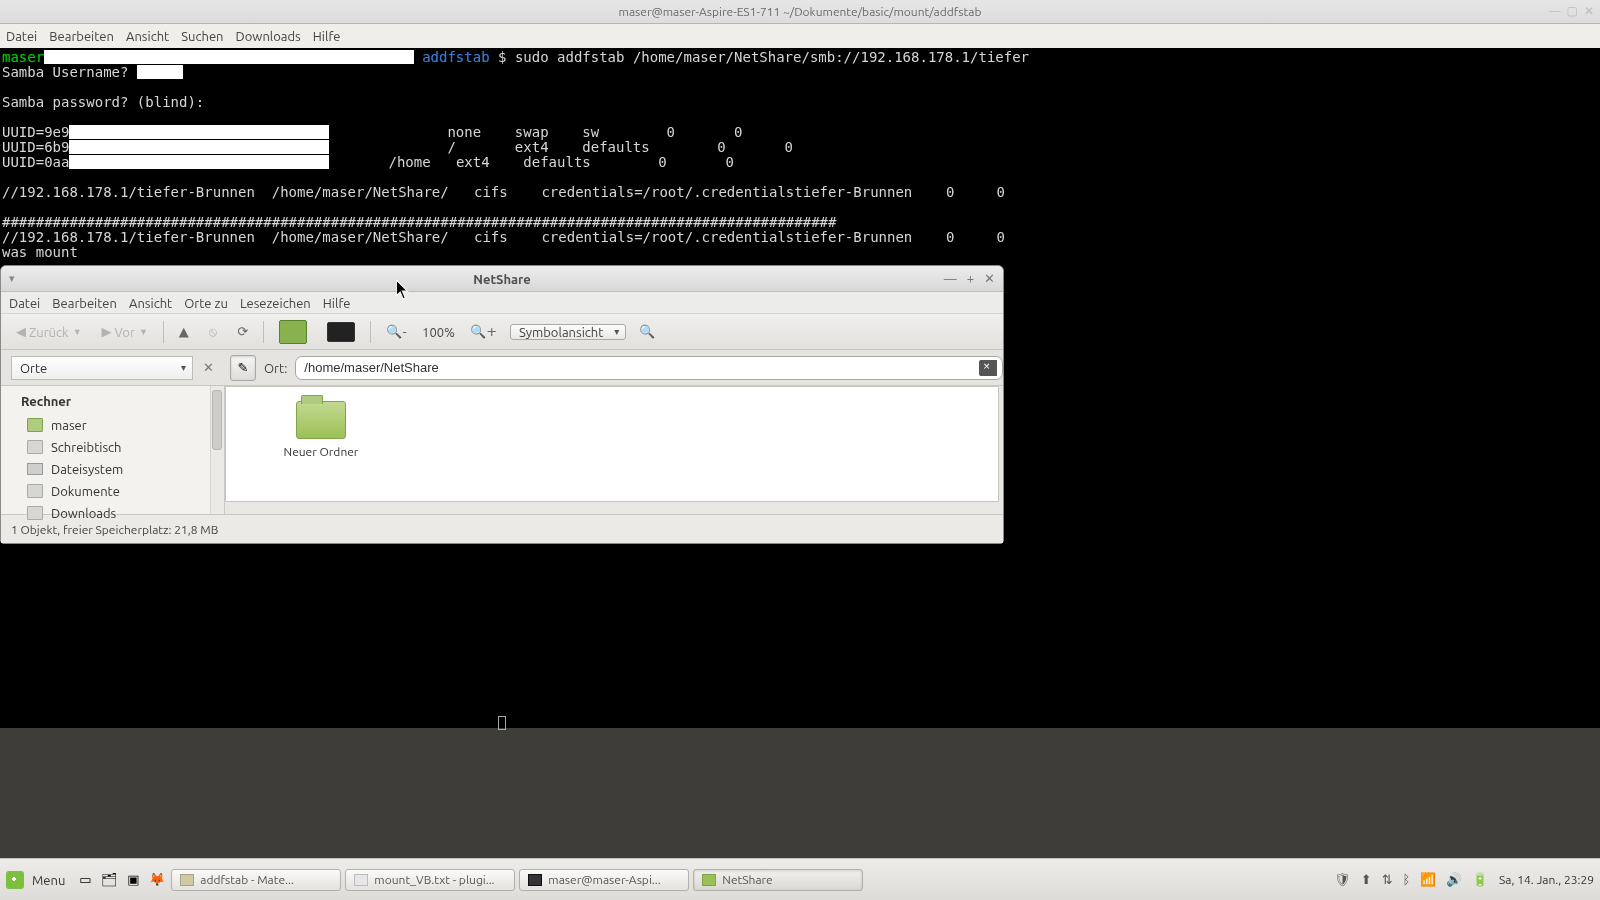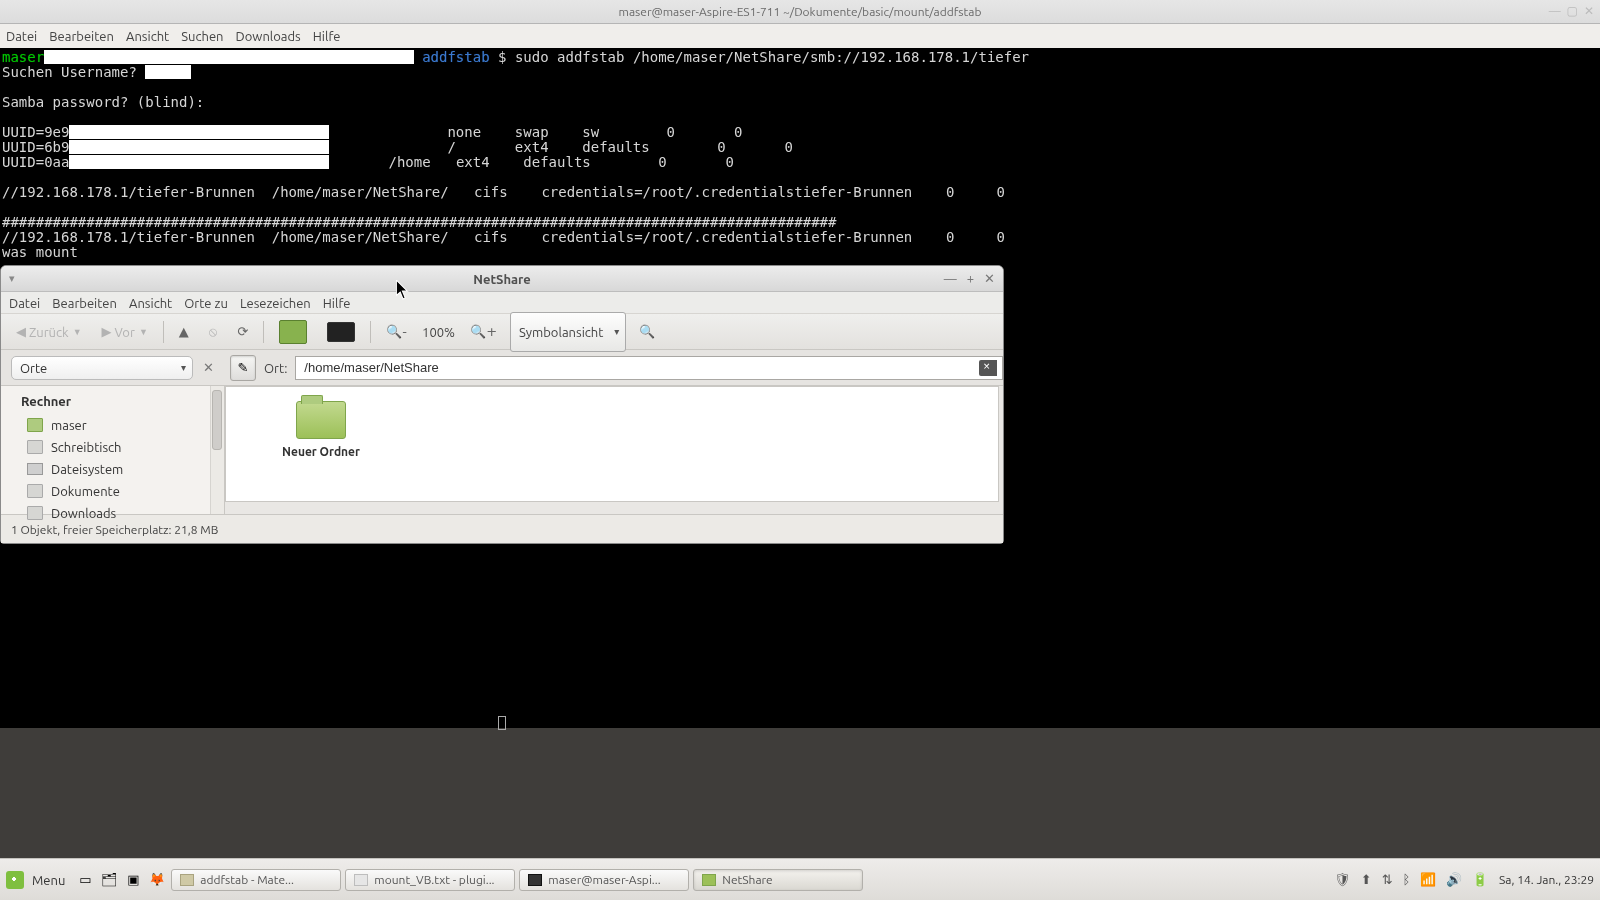--- a/index.html
+++ b/index.html
@@ -33,47 +33,47 @@
   .fm-menubar { height: 22px; background:#ececea; display:flex; align-items:center; padding:0 8px; gap:12px; color:#444; font-size:13px; border-bottom:1px solid #d7d5d1;}
 
   .fm-toolbar { height: 36px; background:linear-gradient(#efefed,#e3e1de); display:flex; align-items:center; padding:0 8px; gap:6px; border-bottom:1px solid #c9c7c3;}
   .tb-btn { display:flex; align-items:center; justify-content:center; height:26px; padding:0 6px; color:#666; font-size:13px; border:1px solid transparent; border-radius:3px;}
   .tb-btn .arrow-small { font-size:9px; margin-left:4px;}
   .tb-btn.disabled { color:#b3b3b3; }
   .tb-sep { width:1px; height:22px; background:#c0beba; margin:0 2px;}
   .home-icon { width:28px; height:24px; background:#88b24e; border:1px solid #5a8030; border-radius:2px; position:relative; display:flex; align-items:center; justify-content:center;}
   .home-icon::before { content:""; position:absolute; top:-6px; left:4px; width:0; height:0; border:10px solid transparent; border-bottom-color:#88b24e;}
   .monitor-icon { width:28px; height:20px; background:#222; border:1px solid #333; border-radius:2px;}
-  .view-select { height:40px; background:linear-gradient(#fdfdfd,#e8e8e6); border:1px solid #aaa; border-radius:3px; padding:0 22px 0 8px; font-size:13px; color:#444; position:relative; display:flex; align-items:center;}
+  .view-select { height:16px; background:linear-gradient(#fdfdfd,#e8e8e6); border:1px solid #aaa; border-radius:3px; padding:0 22px 0 8px; font-size:13px; color:#444; position:relative; display:flex; align-items:center;}
   .view-select::after { content:"▾"; position:absolute; right:6px; font-size:10px; color:#555;}
   .zoom-txt { font-size:13px; color:#444; padding:0 2px;}
 
   .fm-locbar { height: 36px; background:#e6e4e1; display:flex; align-items:center; padding:0 6px; gap:8px; border-bottom:1px solid #c9c7c3;}
   .sidebar-sel { flex: 0 0 215px; display:flex; align-items:center; gap:6px; padding:0 4px;}
-  .sidebar-sel .label { flex:1; background:linear-gradient(#fff,#efefef); border:1px solid #bbb; border-radius:5px; height:24px; display:flex; align-items:center; padding:0 8px; font-size:13px; color:#333; position:relative;}
+  .sidebar-sel .label { flex:1; background:linear-gradient(#fff,#efefef); border:1px solid #bbb; border-radius:0; height:24px; display:flex; align-items:center; padding:0 8px; font-size:13px; color:#333; position:relative;}
   .sidebar-sel .label::after { content:"▾"; position:absolute; right:6px; font-size:10px; color:#555;}
   .small-x { color:#777; font-size:13px; padding:0 4px;}
   .pencil-btn { width:26px; height:26px; background:linear-gradient(#f6f6f4,#dedddb); border:1px solid #a9a7a3; border-radius:3px; display:flex; align-items:center; justify-content:center; box-shadow:inset 0 1px 2px rgba(0,0,0,.15);}
   .loc-label { font-size:13px; color:#444; }
   .loc-input-wrap { flex:1; display:flex; align-items:center; }
-  .loc-input { flex:1; height:24px; border:1px solid #a9a7a3; border-radius:0; background:#fff; padding:0 28px 0 8px; font-size:13px; color:#333; }
+  .loc-input { flex:1; height:24px; border:1px solid #a9a7a3; border-radius:7px; background:#fff; padding:0 28px 0 8px; font-size:13px; color:#333; }
   .loc-clear { margin-left:-24px; width:18px; height:16px; background:#555; border-radius:2px 0 0 2px; position:relative;}
   .loc-clear::before { content:"×"; color:#fff; position:absolute; left:4px; top:-2px; font-size:13px;}
 
   .fm-body { display:flex; height: 128px; }
   .fm-sidebar { width: 224px; background:#f4f2ef; border-right:1px solid #c9c7c3; position:relative; padding-top:4px;}
   .fm-sidebar .scroll-gutter { position:absolute; right:0; top:0; bottom:0; width:14px; background:#eceae6; border-left:1px solid #d6d4d0;}
   .fm-sidebar .scroll-thumb { position:absolute; right:2px; top:4px; width:10px; height:60px; background:#cfcdca; border:1px solid #b7b5b1; border-radius:3px;}
   .side-header { font-weight:bold; color:#333; font-size:13px; padding:4px 20px 6px;}
   .side-item { display:flex; align-items:center; gap:8px; padding:4px 12px 4px 26px; color:#333; font-size:13px;}
   .side-ficon { width:16px; height:14px; background:#d6d6d3; border:1px solid #aaa; display:inline-block; border-radius:1px;}
   .side-drive { width:16px; height:12px; background:#cfcfcf; border:1px solid #999; display:inline-block;}
   .side-ficon.green { background:#aecb7f; border-color:#7fa54b;}
 
-  .fm-content { flex:1; background:#fff; border:1px solid #c9c7c3; margin:0 4px 12px 0; position:relative;font-weight:bold; }
+  .fm-content { flex:1; background:#fff; border:1px solid #c9c7c3; margin:0 4px 12px 0; position:relative; }
   .folder-item { position:absolute; left:40px; top:14px; width:110px; text-align:center;}
   .folder-icon { width:50px; height:38px; margin:0 auto 6px; background:linear-gradient(#c2d98f,#9cc058); border:1px solid #7fa54b; border-radius:3px; position:relative;}
   .folder-icon::before { content:""; position:absolute; top:-7px; left:4px; width:20px; height:8px; background:#aecb7f; border:1px solid #7fa54b; border-bottom:none; border-radius:2px 2px 0 0;}
   .folder-label { font-size:12px; color:#333;}
 
   .fm-status { height: 29px; background:#eceae6; border-top:1px solid #c9c7c3; display:flex; align-items:center; padding:0 10px; font-size:12px; color:#444;}
 
   
   .mouse-cursor { position:absolute; left:396px; top:280px; width:14px; height:20px; pointer-events:none; z-index:50;}
   .mouse-cursor svg { width:14px; height:20px;}
@@ -109,21 +109,21 @@
   </div>
   <div class="term-menubar">
     <span>Datei</span>
     <span>Bearbeiten</span>
     <span>Ansicht</span>
     <span>Suchen</span>
     <span>Downloads</span>
     <span>Hilfe</span>
   </div>
   <div class="term-body"><span class="green">maser</span><span class="white-block" style="width:370px"></span><span class="blue">addfstab</span><span class="white"> $ </span><span class="white">sudo addfstab /home/maser/NetShare/smb://192.168.178.1/tiefer</span>
-<span class="white">Suchen Username?</span> <span class="white-block" style="width:46px"></span>
+<span class="white">Samba Username?</span> <span class="white-block" style="width:46px"></span>
 
 <span class="white">Samba password? (blind):</span>
 
 <span class="white">UUID=9e9</span><span class="white-block" style="width:260px"></span><span class="white">              none    swap    sw        0       0</span>
 <span class="white">UUID=6b9</span><span class="white-block" style="width:260px"></span><span class="white">              /       ext4    defaults        0       0</span>
 <span class="white">UUID=0aa</span><span class="white-block" style="width:260px"></span>       <span class="white">/home   ext4    defaults        0       0</span>
 
 <span class="white">//192.168.178.1/tiefer-Brunnen  /home/maser/NetShare/   cifs    credentials=/root/.credentialstiefer-Brunnen    0     0</span>
 
 <span class="white">###################################################################################################</span>

